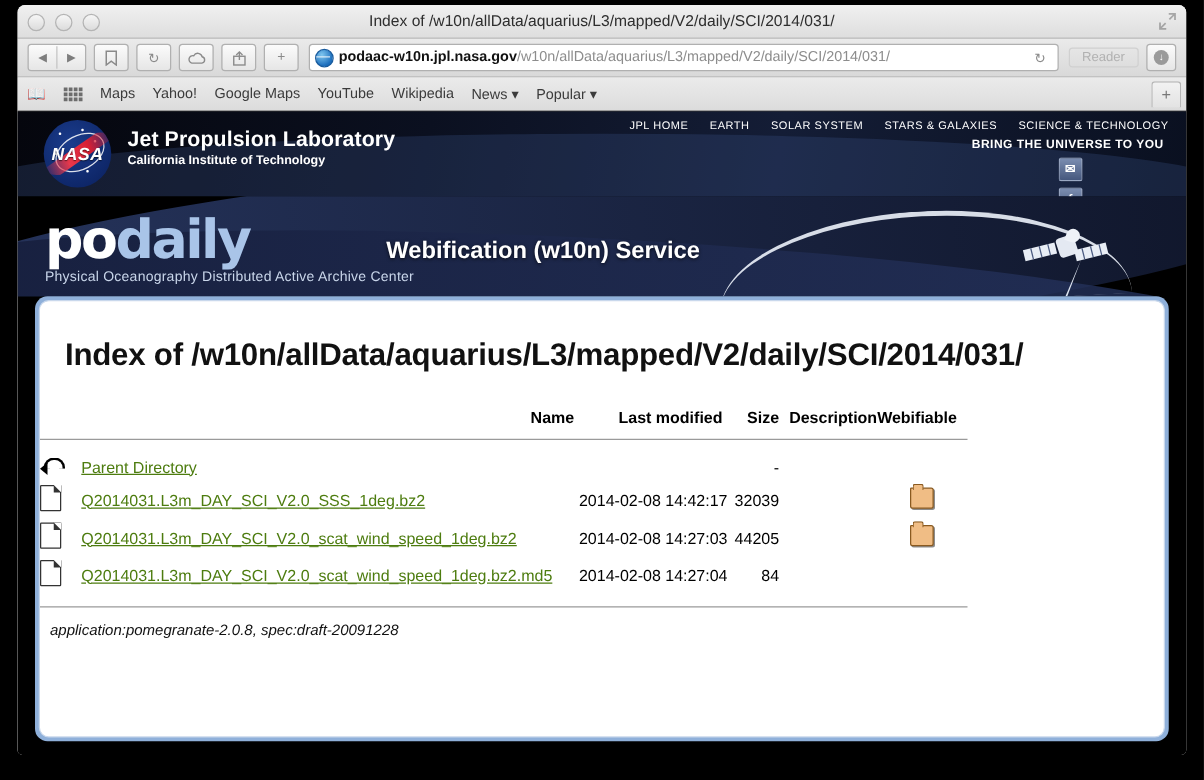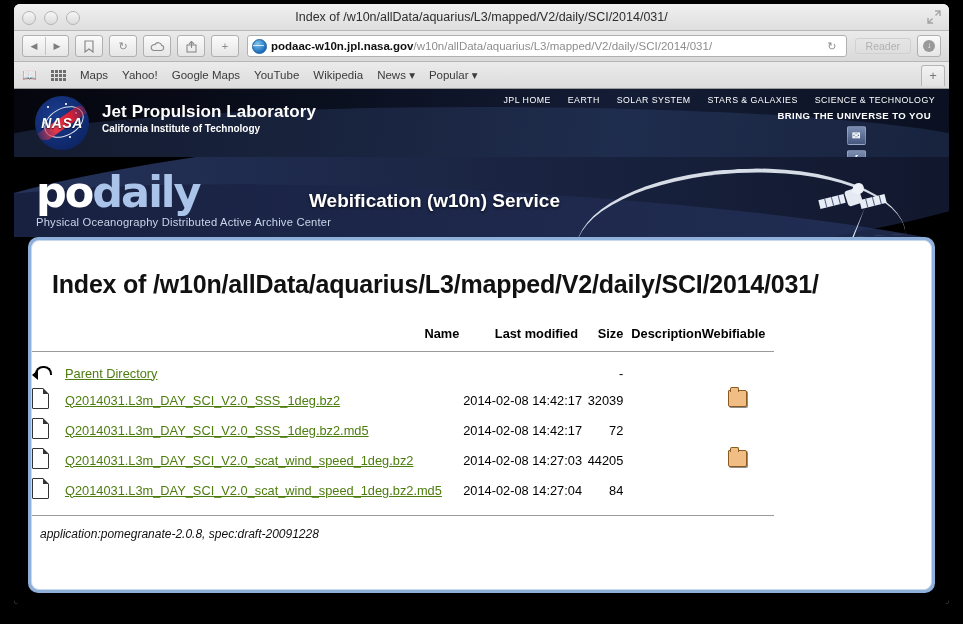--- a/index.html
+++ b/index.html
@@ -342,28 +342,20 @@
             <tr>
               <td class="c-icon"><span class="ico-file"></span></td>
               <td class="c-name"><a href="#">Q2014031.L3m_DAY_SCI_V2.0_SSS_1deg.bz2</a></td>
               <td class="c-mod">2014-02-08 14:42:17</td>
               <td class="c-size">32039</td>
               <td class="c-desc"></td>
               <td class="c-web"><span class="ico-folder"></span></td>
             </tr>
             <tr>
               <td class="c-icon"><span class="ico-file"></span></td>
-              <td class="c-name"><a href="#">Q2014031.L3m_DAY_SCI_V2.0_SSS_1deg.bz2.md5</a></td>
-              <td class="c-mod">2014-02-08 14:42:17</td>
-              <td class="c-size">72</td>
-              <td class="c-desc"></td>
-              <td class="c-web"></td>
-            </tr>
-            <tr>
-              <td class="c-icon"><span class="ico-file"></span></td>
               <td class="c-name"><a href="#">Q2014031.L3m_DAY_SCI_V2.0_scat_wind_speed_1deg.bz2</a></td>
               <td class="c-mod">2014-02-08 14:27:03</td>
               <td class="c-size">44205</td>
               <td class="c-desc"></td>
               <td class="c-web"><span class="ico-folder"></span></td>
             </tr>
             <tr>
               <td class="c-icon"><span class="ico-file"></span></td>
               <td class="c-name"><a href="#">Q2014031.L3m_DAY_SCI_V2.0_scat_wind_speed_1deg.bz2.md5</a></td>
               <td class="c-mod">2014-02-08 14:27:04</td>

